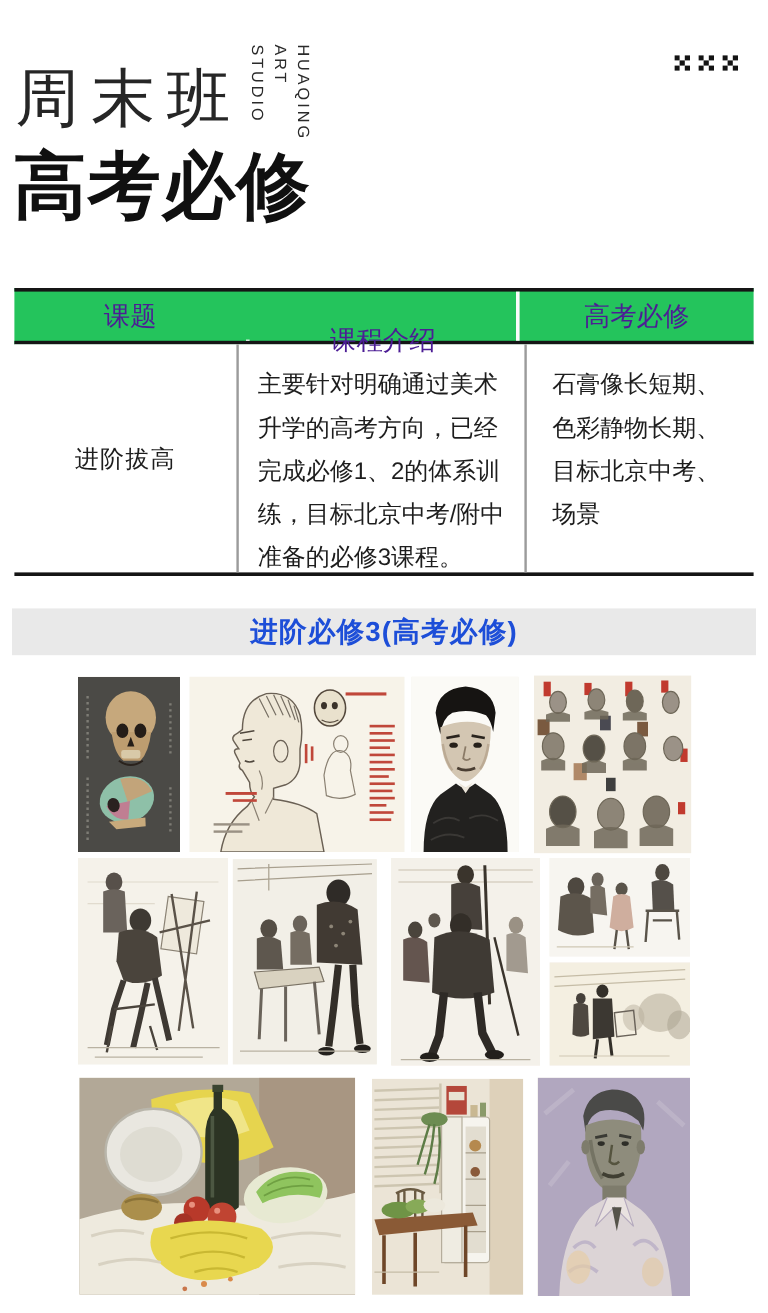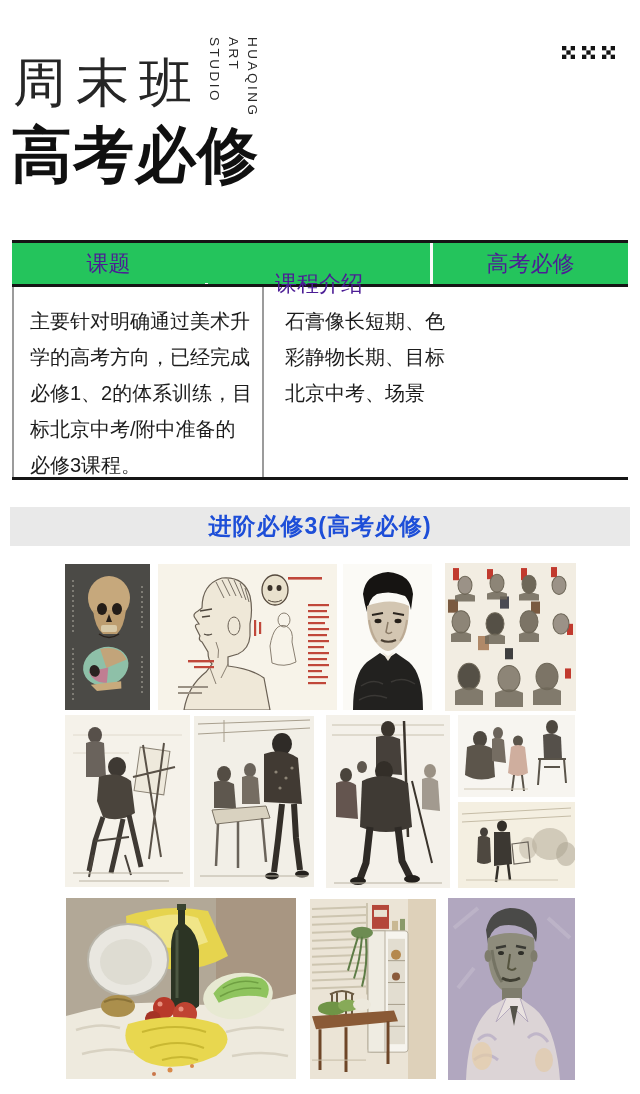--- a/index.html
+++ b/index.html
@@ -97,20 +97,21 @@
   </div>
 </header>
 
 <section class="course-table">
   <div class="thead">
     <div class="th th1">课题</div>
     <div class="th th2">课程介绍</div>
     <div class="th th3">高考必修</div>
   </div>
   <div class="tbody">
+    <div class="td td1">进阶拔高</div>
     <div class="td td2">主要针对明确通过美术升学的高考方向，已经完成必修1、2的体系训练，目标北京中考/附中准备的必修3课程。</div>
     <div class="td td3">石膏像长短期、色彩静物长期、目标北京中考、场景</div>
   </div>
 </section>
 
 <div class="section-bar">
   <span>进阶必修3(高考必修)</span>
 </div>
 
 <div>

